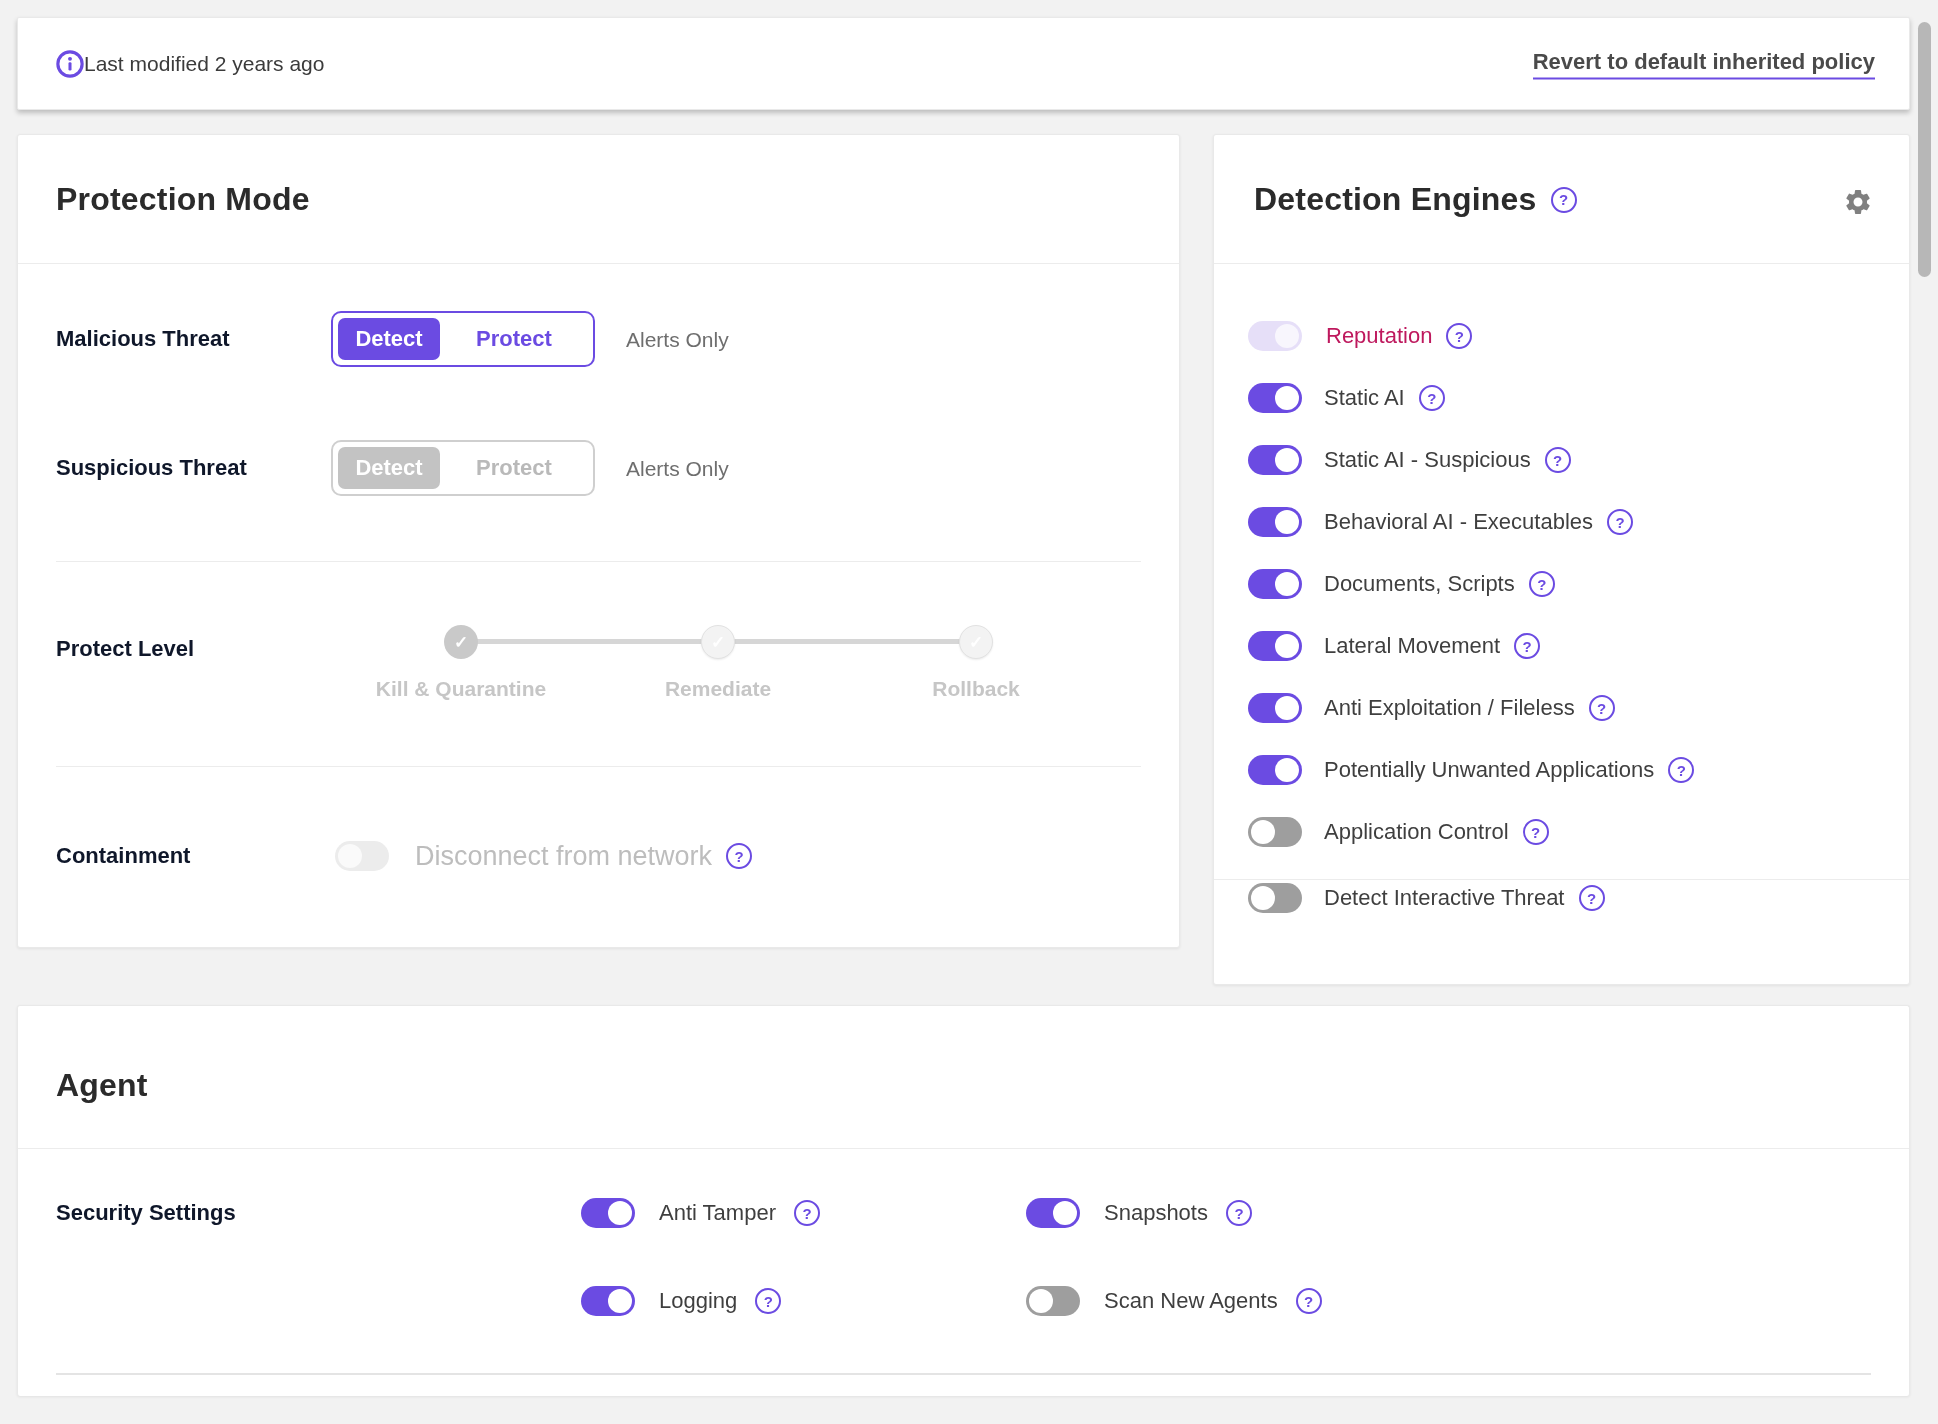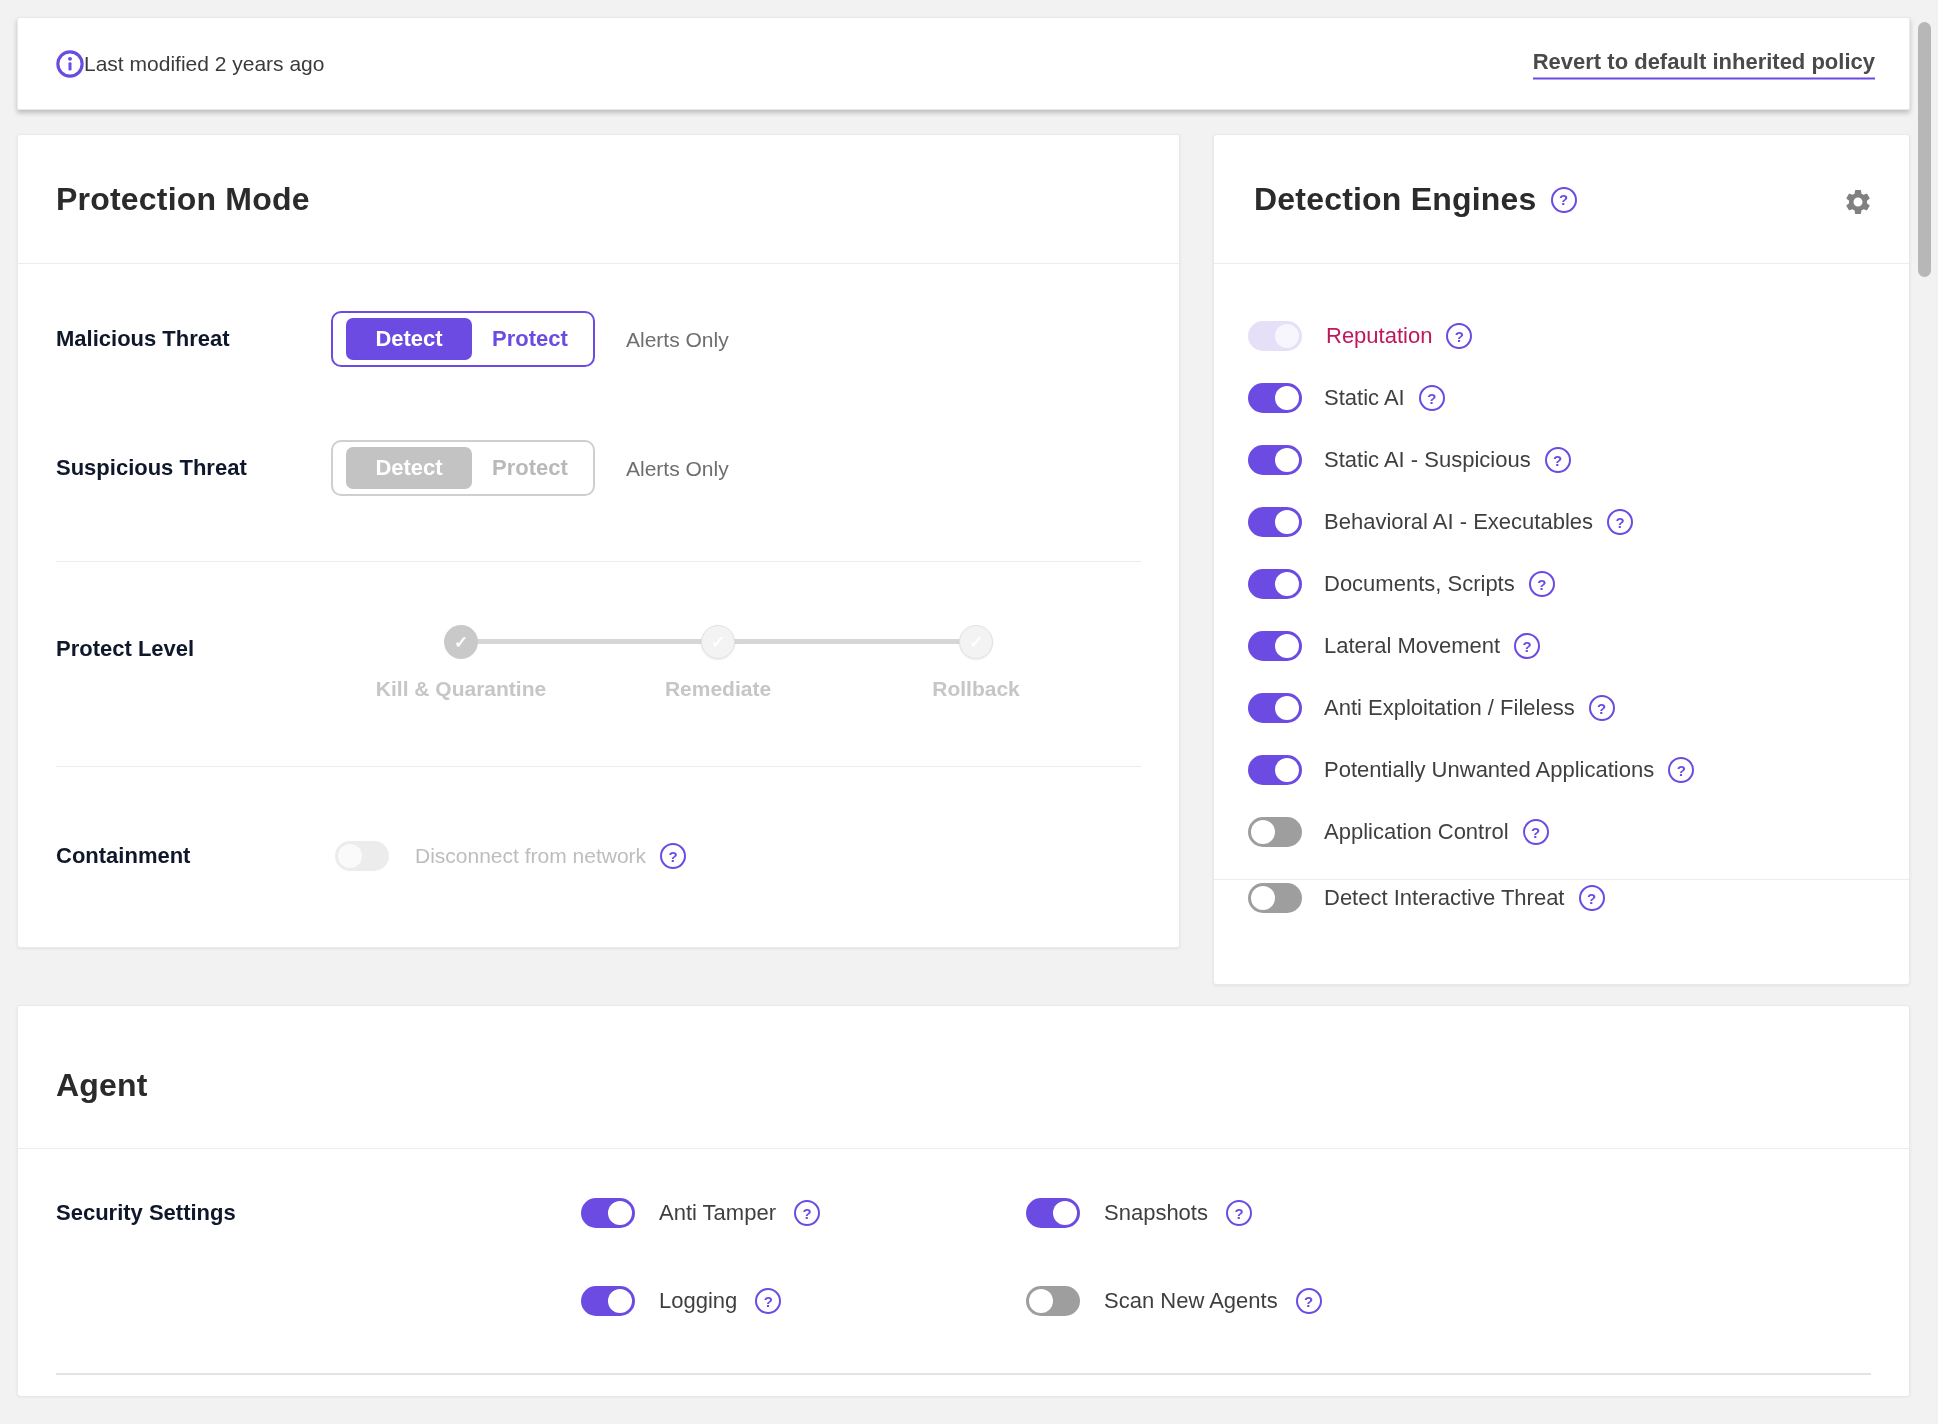--- a/index.html
+++ b/index.html
@@ -51,22 +51,22 @@
   
   .card-protection{left:17px;top:134px;width:1163px;height:814px;}
   .row-label{position:absolute;left:38px;font-size:22px;font-weight:700;color:#0f172a;}
   .muted-status{position:absolute;left:608px;font-size:21px;color:#6e6e6e;}
   .seg{
     position:absolute;left:313px;width:264px;height:56px;
     border:2px solid var(--accent);border-radius:10px;
     display:flex;align-items:stretch;padding:5px;background:#fff;
   }
   .seg-chip{
-    width:126px;border-radius:7px;display:flex;align-items:center;justify-content:center;
-    font-size:22px;font-weight:700;color:#fff;background:var(--accent);cursor:pointer;margin-left:8px;
+    width:102px;border-radius:7px;display:flex;align-items:center;justify-content:center;
+    font-size:22px;font-weight:700;color:#fff;background:var(--accent);cursor:pointer;
   }
   .seg-plain{
     flex:1;display:flex;align-items:center;justify-content:center;
     font-size:22px;font-weight:700;color:var(--accent);cursor:pointer;
   }
   .seg.seg-disabled{border-color:#cfcfcf;}
   .seg.seg-disabled .seg-chip{background:#c3c3c3;}
   .seg.seg-disabled .seg-plain{color:#b9b9b9;}
   .inner-divider{position:absolute;left:38px;right:38px;border-top:1px solid #ececec;}
   
@@ -91,21 +91,21 @@
   }
   .toggle.toggle-on{background:var(--accent);}
   .toggle.toggle-on::after{right:3px;}
   .toggle.toggle-off{background:var(--toggle_off);}
   .toggle.toggle-off::after{left:3px;}
   .toggle.toggle-disabled-on{background:#e6dff8;}
   .toggle.toggle-disabled-on::after{right:3px;background:#f8f6fd;}
   .toggle.toggle-disabled-off{background:#ececec;}
   .toggle.toggle-disabled-off::after{left:3px;background:#fafafa;}
   .containment-row{position:absolute;left:317px;top:706px;display:flex;align-items:center;height:30px;}
-  .containment-label{margin-left:26px;font-size:21px;color:#bdbdbd;}
+  .containment-label{margin-left:26px;font-size:27px;color:#bdbdbd;}
   
   .qmark{
     display:inline-flex;align-items:center;justify-content:center;
     width:26px;height:26px;border:2px solid var(--accent);border-radius:50%;
     color:var(--accent);font-size:15px;font-weight:700;flex:0 0 auto;cursor:pointer;
     margin-left:14px;line-height:1;
   }
   
   .card-engines{left:1213px;top:134px;width:697px;height:851px;}
   .gear{position:absolute;right:36px;top:52px;width:30px;height:30px;color:#808080;cursor:pointer;}

